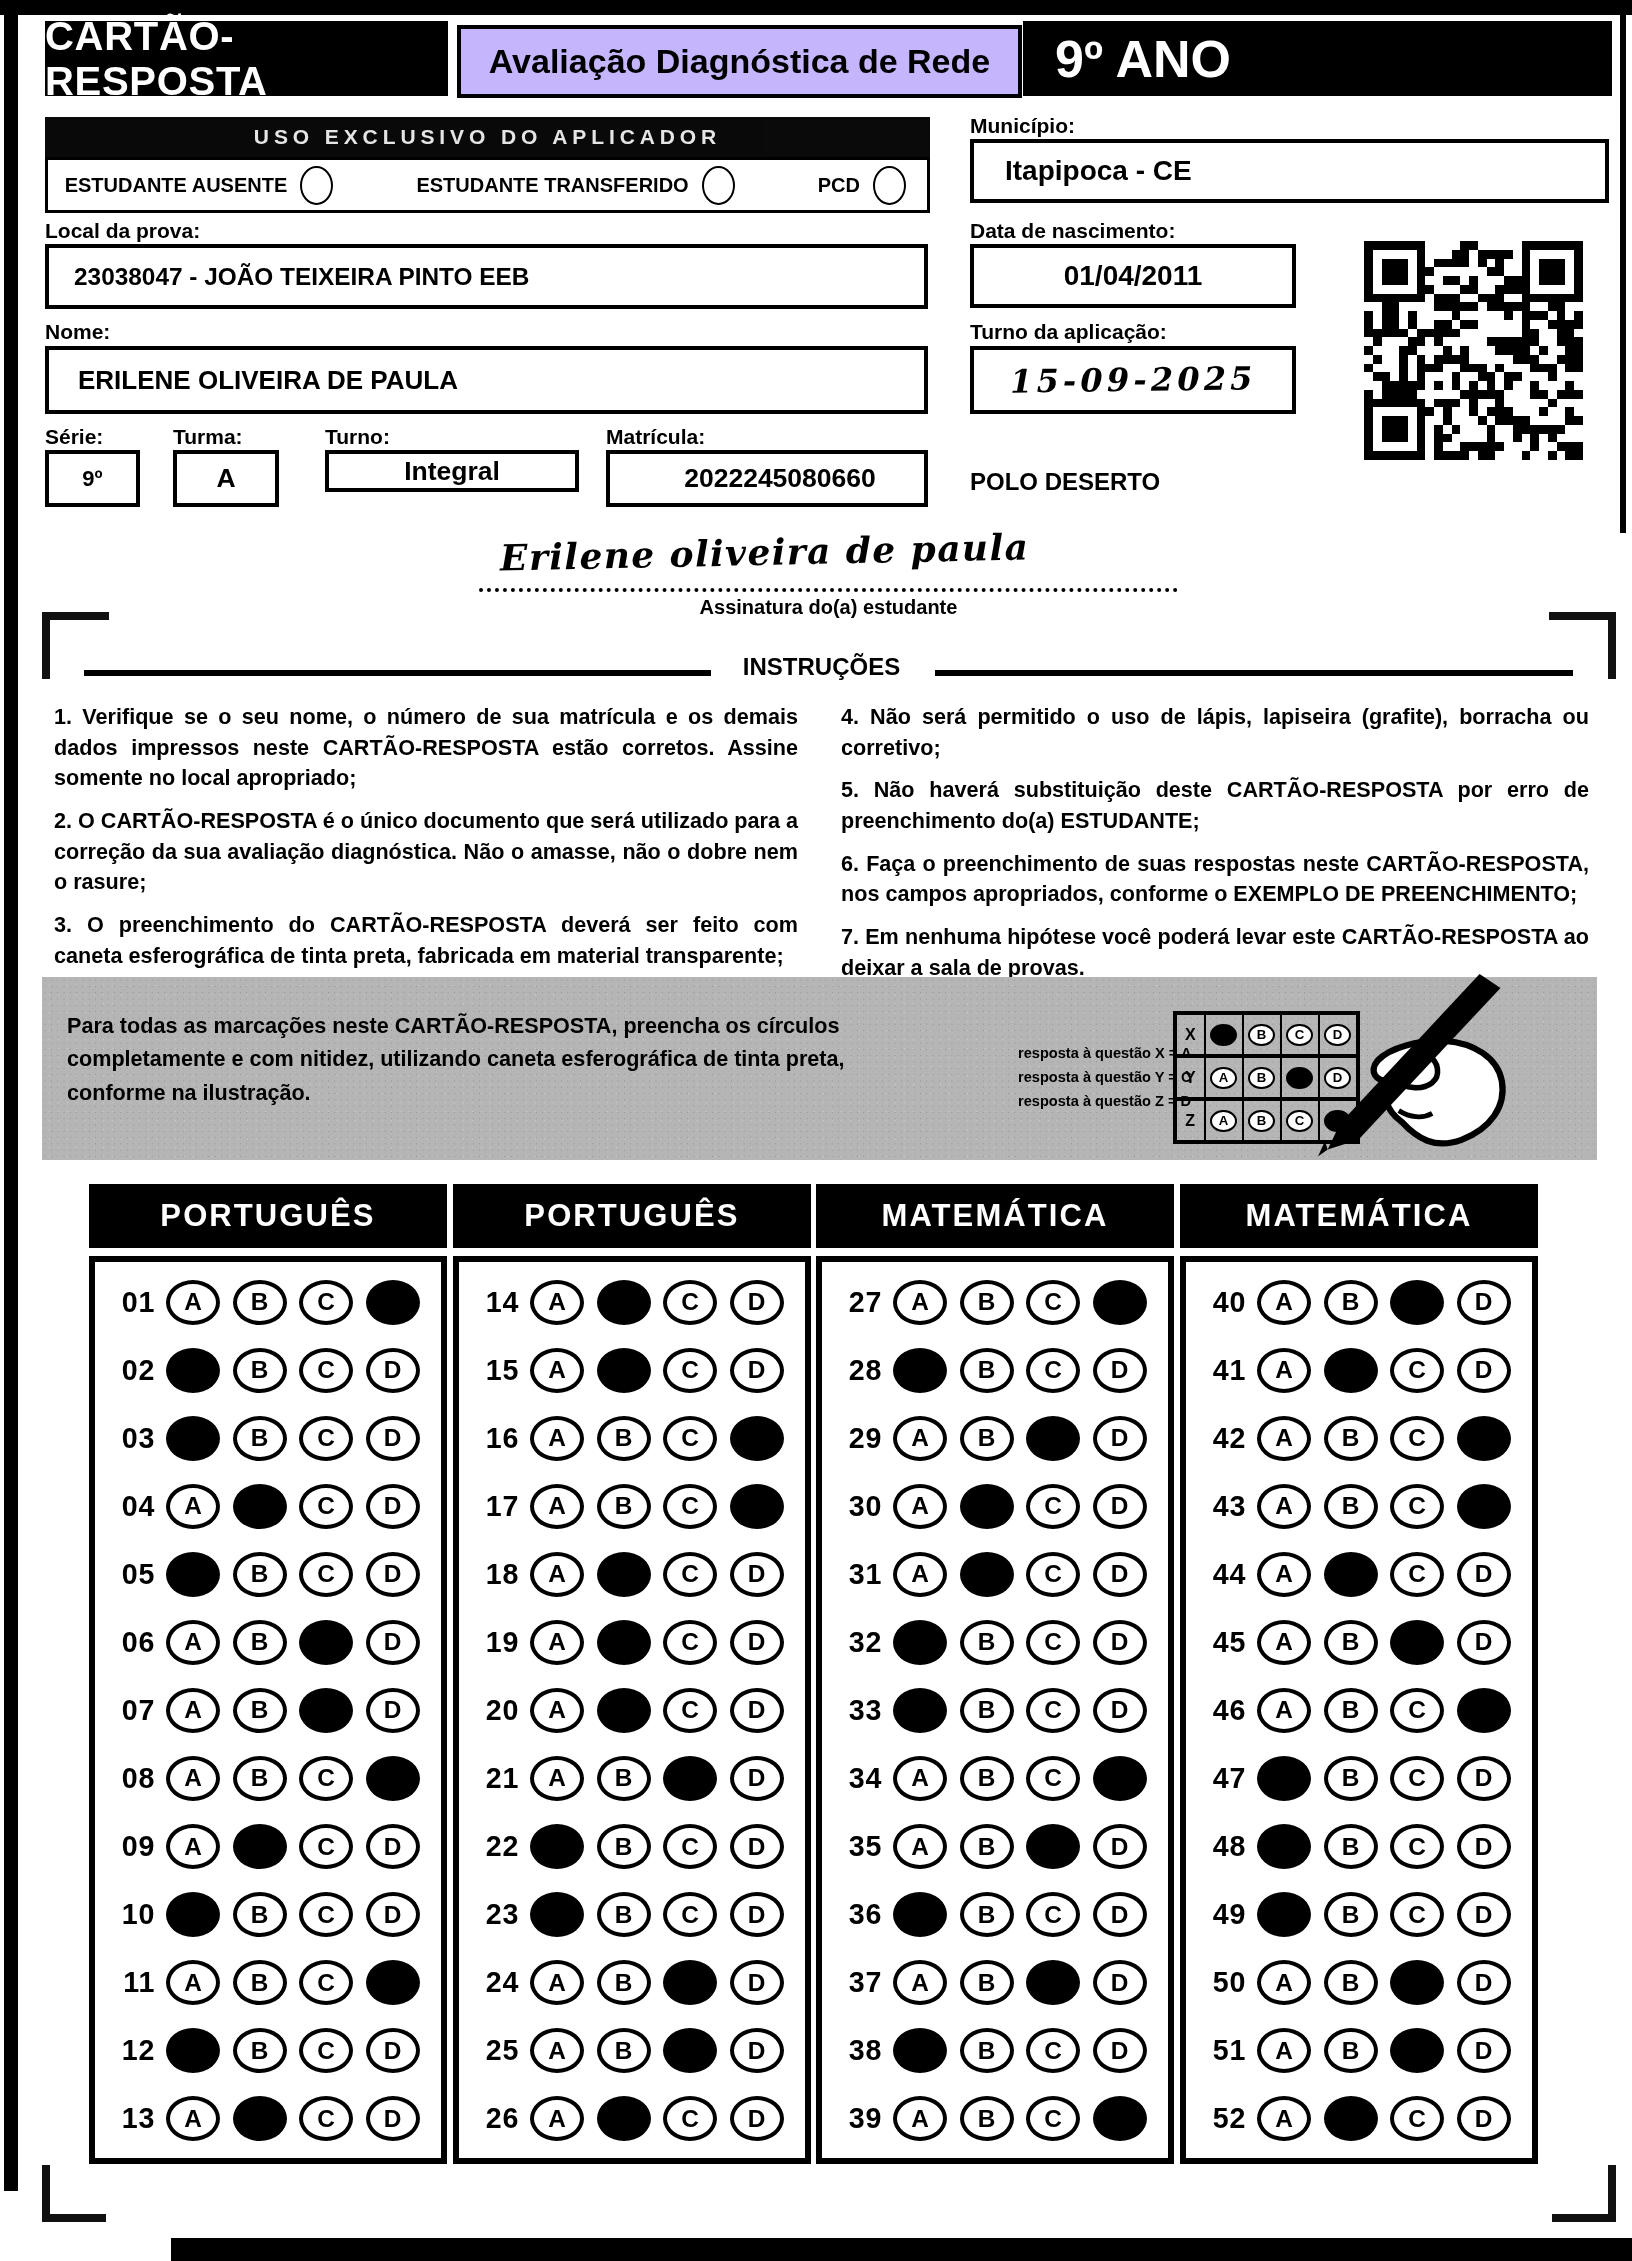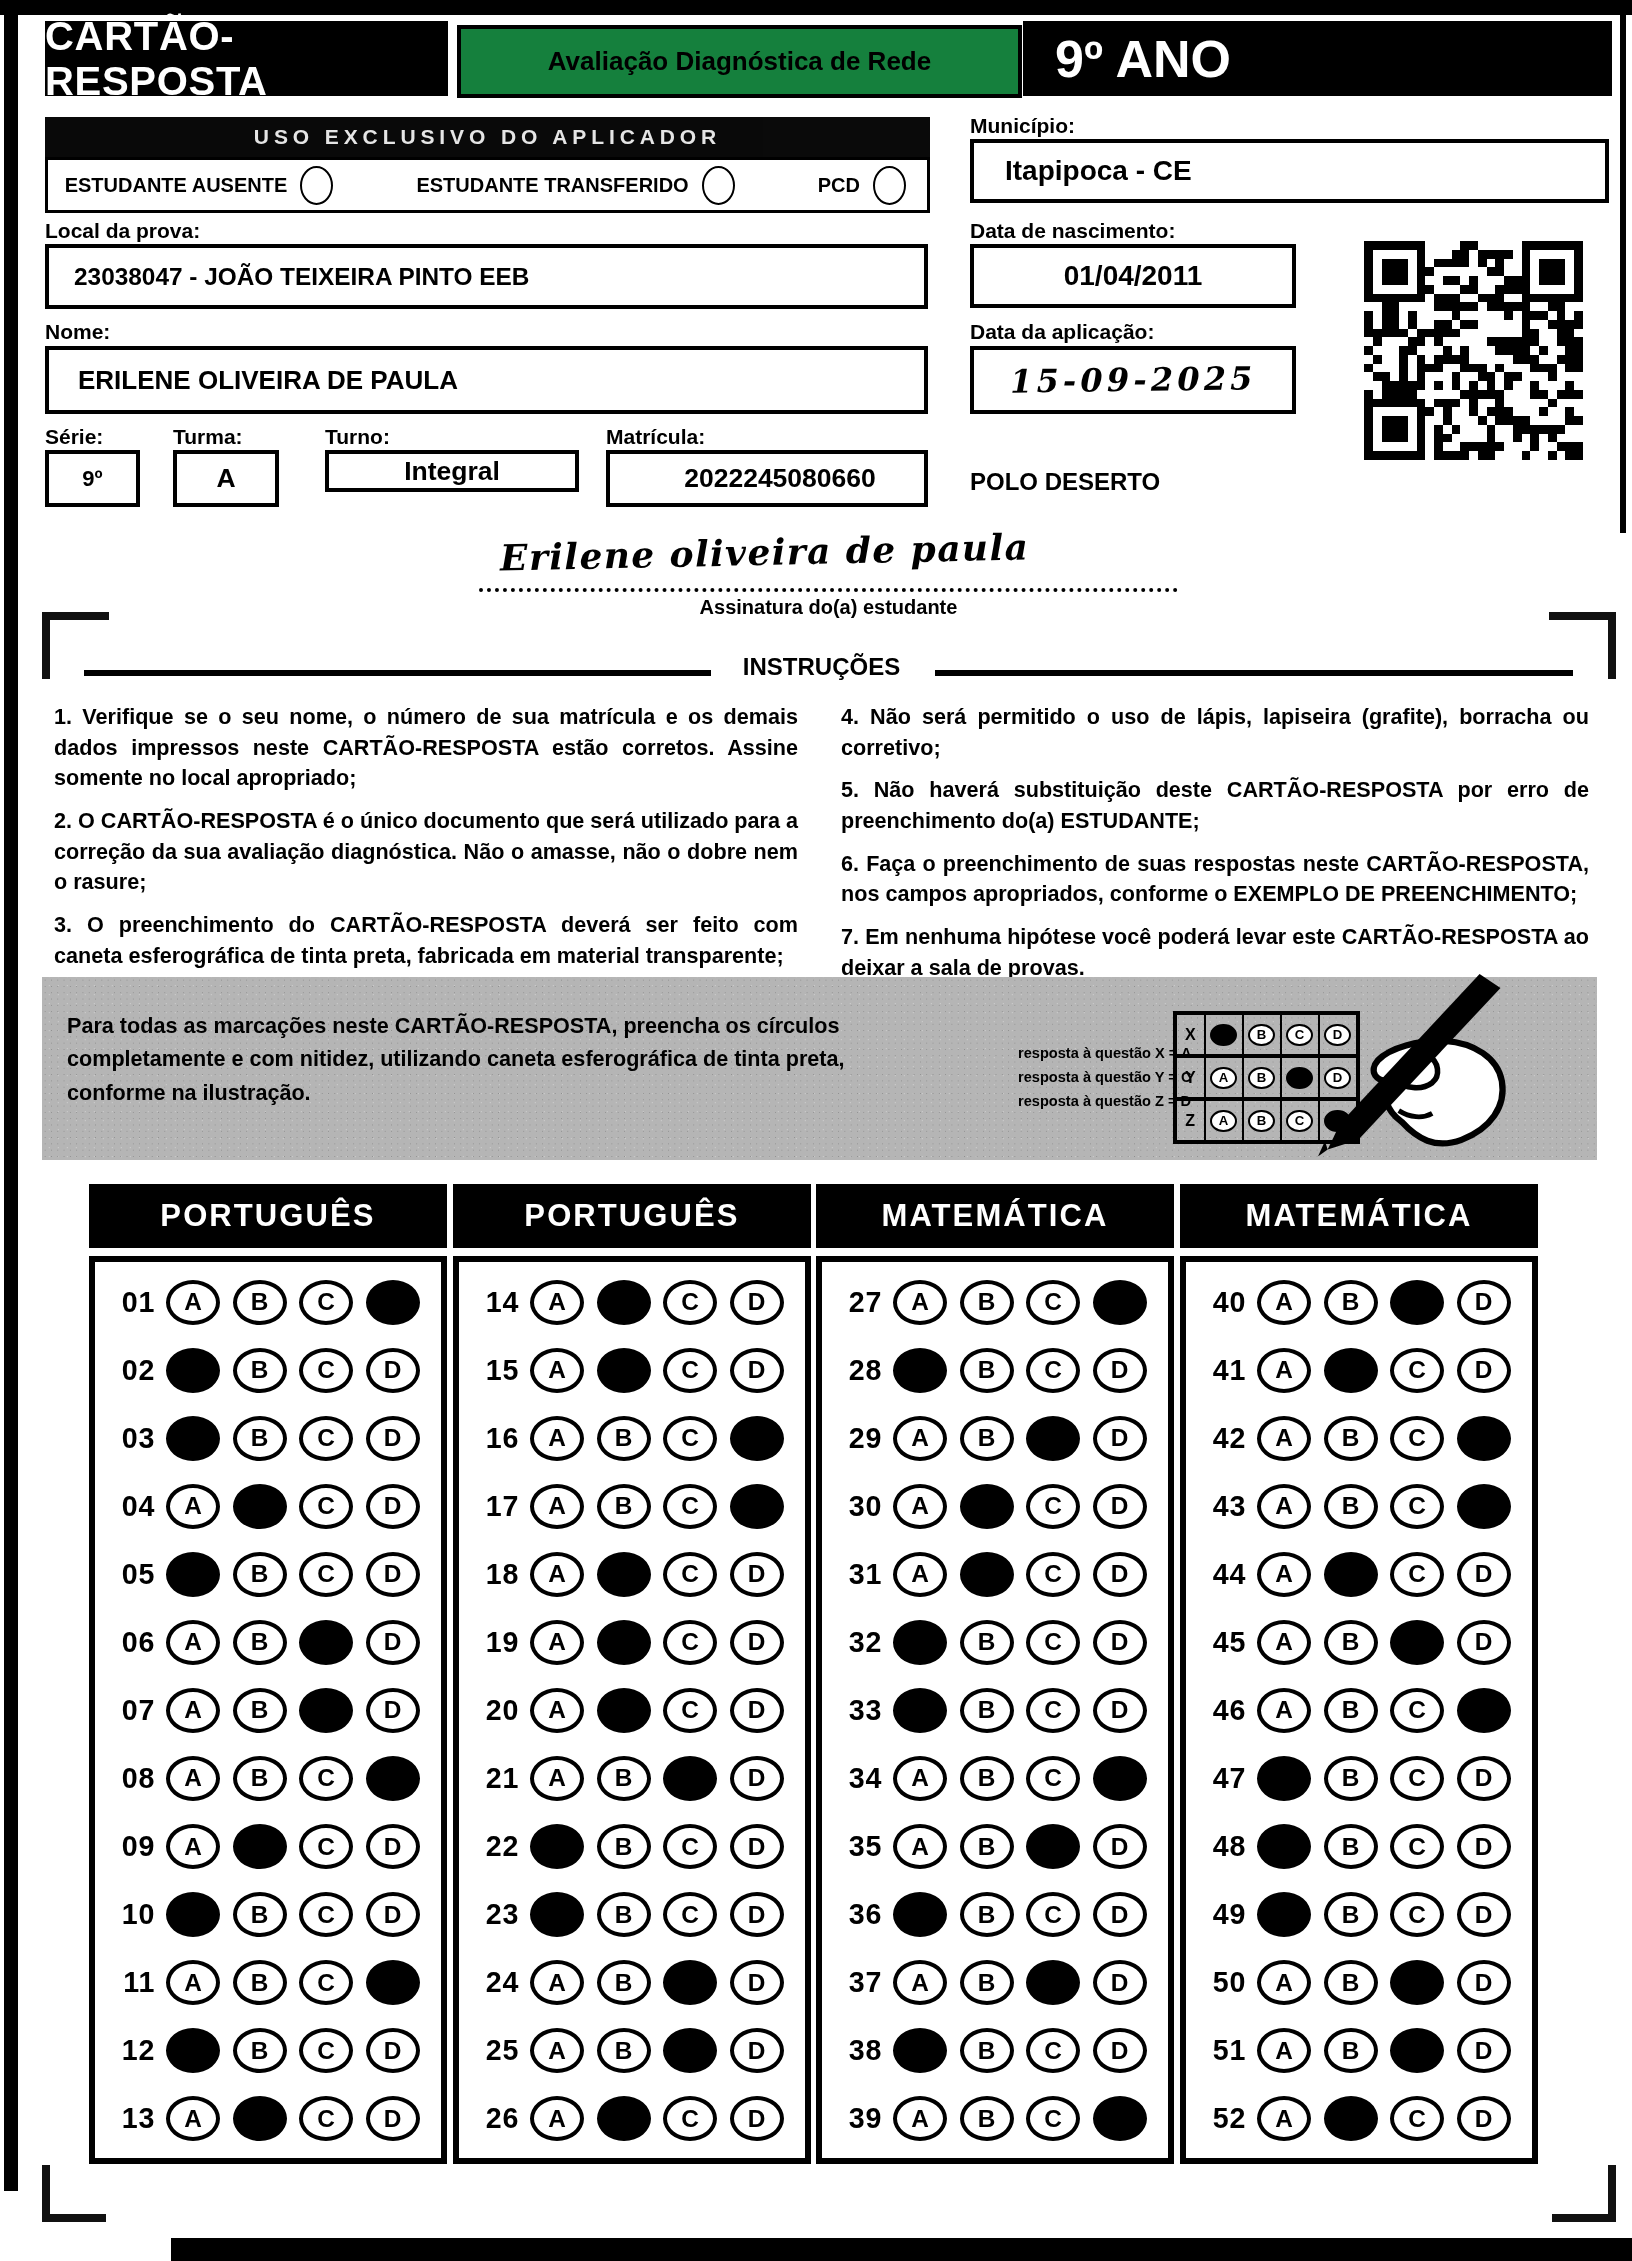--- a/index.html
+++ b/index.html
@@ -9,22 +9,22 @@
   }
   .abs{position:absolute;}
   
   .top-bar{left:0;top:0;width:1633px;height:15.3px;background:#000;}
   .left-bar{left:4.2px;top:15.3px;width:14px;height:2176px;background:#000;}
   .right-line{left:1620px;top:15.3px;width:5.6px;height:518px;background:#000;}
   .bottom-bar{left:171px;top:2238px;width:1462px;height:24px;background:#000;}
   
   .hdr-left{left:45px;top:21px;width:403px;height:75px;background:#000;color:#fff;
     display:flex;align-items:center;justify-content:center;font-size:40px;font-weight:bold;letter-spacing:0.7px;}
-  .hdr-center{left:457px;top:25px;width:557px;height:65px;background:#15803d;border:4.2px solid #000;
-    display:flex;align-items:center;justify-content:center;font-size:26px;font-weight:bold;}
+  .hdr-center{left:457px;top:25px;width:557px;height:65px;background:#c4b5fd;border:4.2px solid #000;
+    display:flex;align-items:center;justify-content:center;font-size:34px;font-weight:bold;}
   .hdr-right{left:1023px;top:21px;width:589px;height:75px;background:#000;color:#fff;
     display:flex;align-items:center;font-size:52px;font-weight:bold;padding-left:32px;box-sizing:border-box;}
   
   .uso-bar{left:45px;top:117px;width:885px;height:40px;background:#000;color:#e4e4e4;
     display:flex;align-items:center;justify-content:center;font-size:21px;font-weight:600;letter-spacing:4.9px;opacity:.96;text-shadow:0 0 1.4px #000;}
   .uso-box{left:45px;top:157px;width:885px;height:56px;border:3.5px solid #000;box-sizing:border-box;
     display:flex;align-items:center;justify-content:space-between;padding:0 21px 0 16.7px;}
   .uso-item{display:flex;align-items:center;gap:13px;font-size:20px;font-weight:600;}
   .radio{width:29px;height:35px;border:2.8px solid #000;border-radius:50%;background:#fff;}
   .field-label{font-size:21px;font-weight:bold;}
@@ -142,21 +142,21 @@
 <div class="abs field-box turno-box">Integral</div>
 <div class="abs field-label matricula-label">Matrícula:</div>
 <div class="abs field-box matricula-box">2022245080660</div>
 
 <div class="abs field-label municipio-label">Município:</div>
 <div class="abs field-box municipio-box">Itapipoca - CE</div>
 
 <div class="abs field-label nascimento-label">Data de nascimento:</div>
 <div class="abs field-box nascimento-box">01/04/2011</div>
 
-<div class="abs field-label aplicacao-label">Data da aplicação:</div>
+<div class="abs field-label aplicacao-label">Turno da aplicação:</div>
 <div class="abs field-box aplicacao-box">
   <span class="handwriting date-hand">15-09-2025</span>
 </div>
 
 <div class="abs qr" id="qr">
     <div class="b"></div>
     <div class="b"></div>
     <div class="b"></div>
     <div class="b"></div>
     <div class="b"></div>

